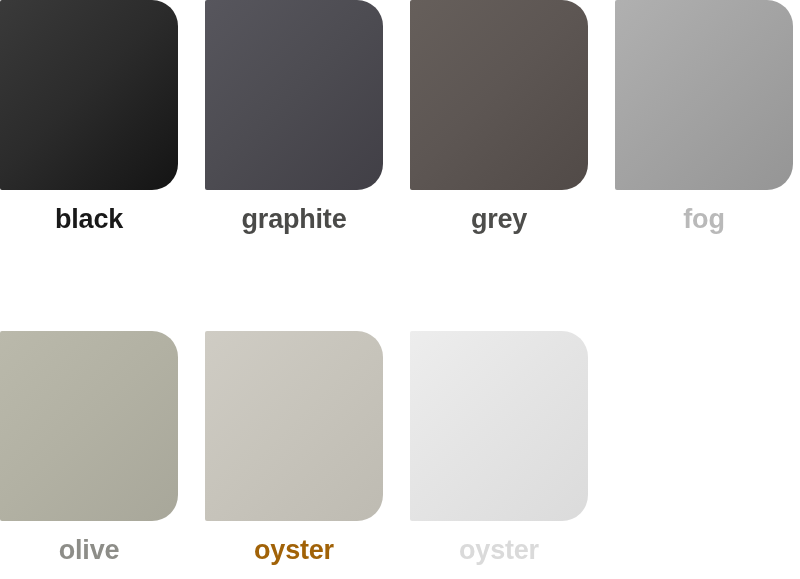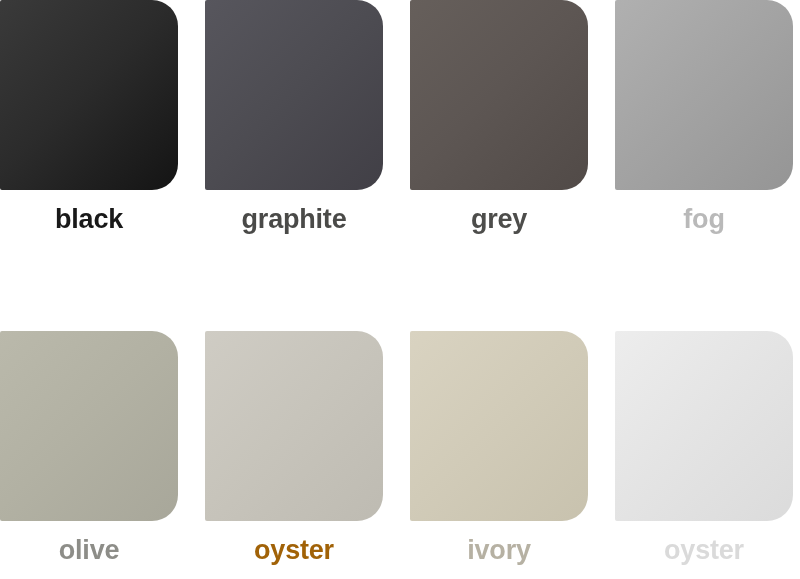--- a/index.html
+++ b/index.html
@@ -96,24 +96,20 @@
     <div class="swatch-cell">
       <div class="swatch-chip" style="background: linear-gradient(135deg, rgb(186, 185, 171) 0%, rgb(178, 177, 163) 48%, rgb(168, 167, 154) 100%);"></div>
       <div class="swatch-label" style="color: rgb(141, 141, 136);">olive</div>
     </div>
 
     <div class="swatch-cell">
       <div class="swatch-chip" style="background: linear-gradient(135deg, rgb(207, 204, 196) 0%, rgb(199, 196, 187) 48%, rgb(190, 187, 178) 100%);"></div>
       <div class="swatch-label" style="color: #a16207;">oyster</div>
     </div>
 
-    <div class="swatch-cell">
-      <div class="swatch-chip" style="background: linear-gradient(135deg, rgb(217, 211, 193) 0%, rgb(209, 203, 184) 48%, rgb(200, 194, 174) 100%);"></div>
-      <div class="swatch-label" style="color: rgb(182, 177, 163);">ivory</div>
-    </div>
 
     <div class="swatch-cell">
       <div class="swatch-chip" style="background: linear-gradient(135deg, rgb(237, 237, 237) 0%, rgb(228, 228, 228) 48%, rgb(219, 219, 219) 100%);"></div>
       <div class="swatch-label" style="color: rgb(218, 218, 218);">oyster</div>
     </div>
 
   </div>
 
 </div>
 

